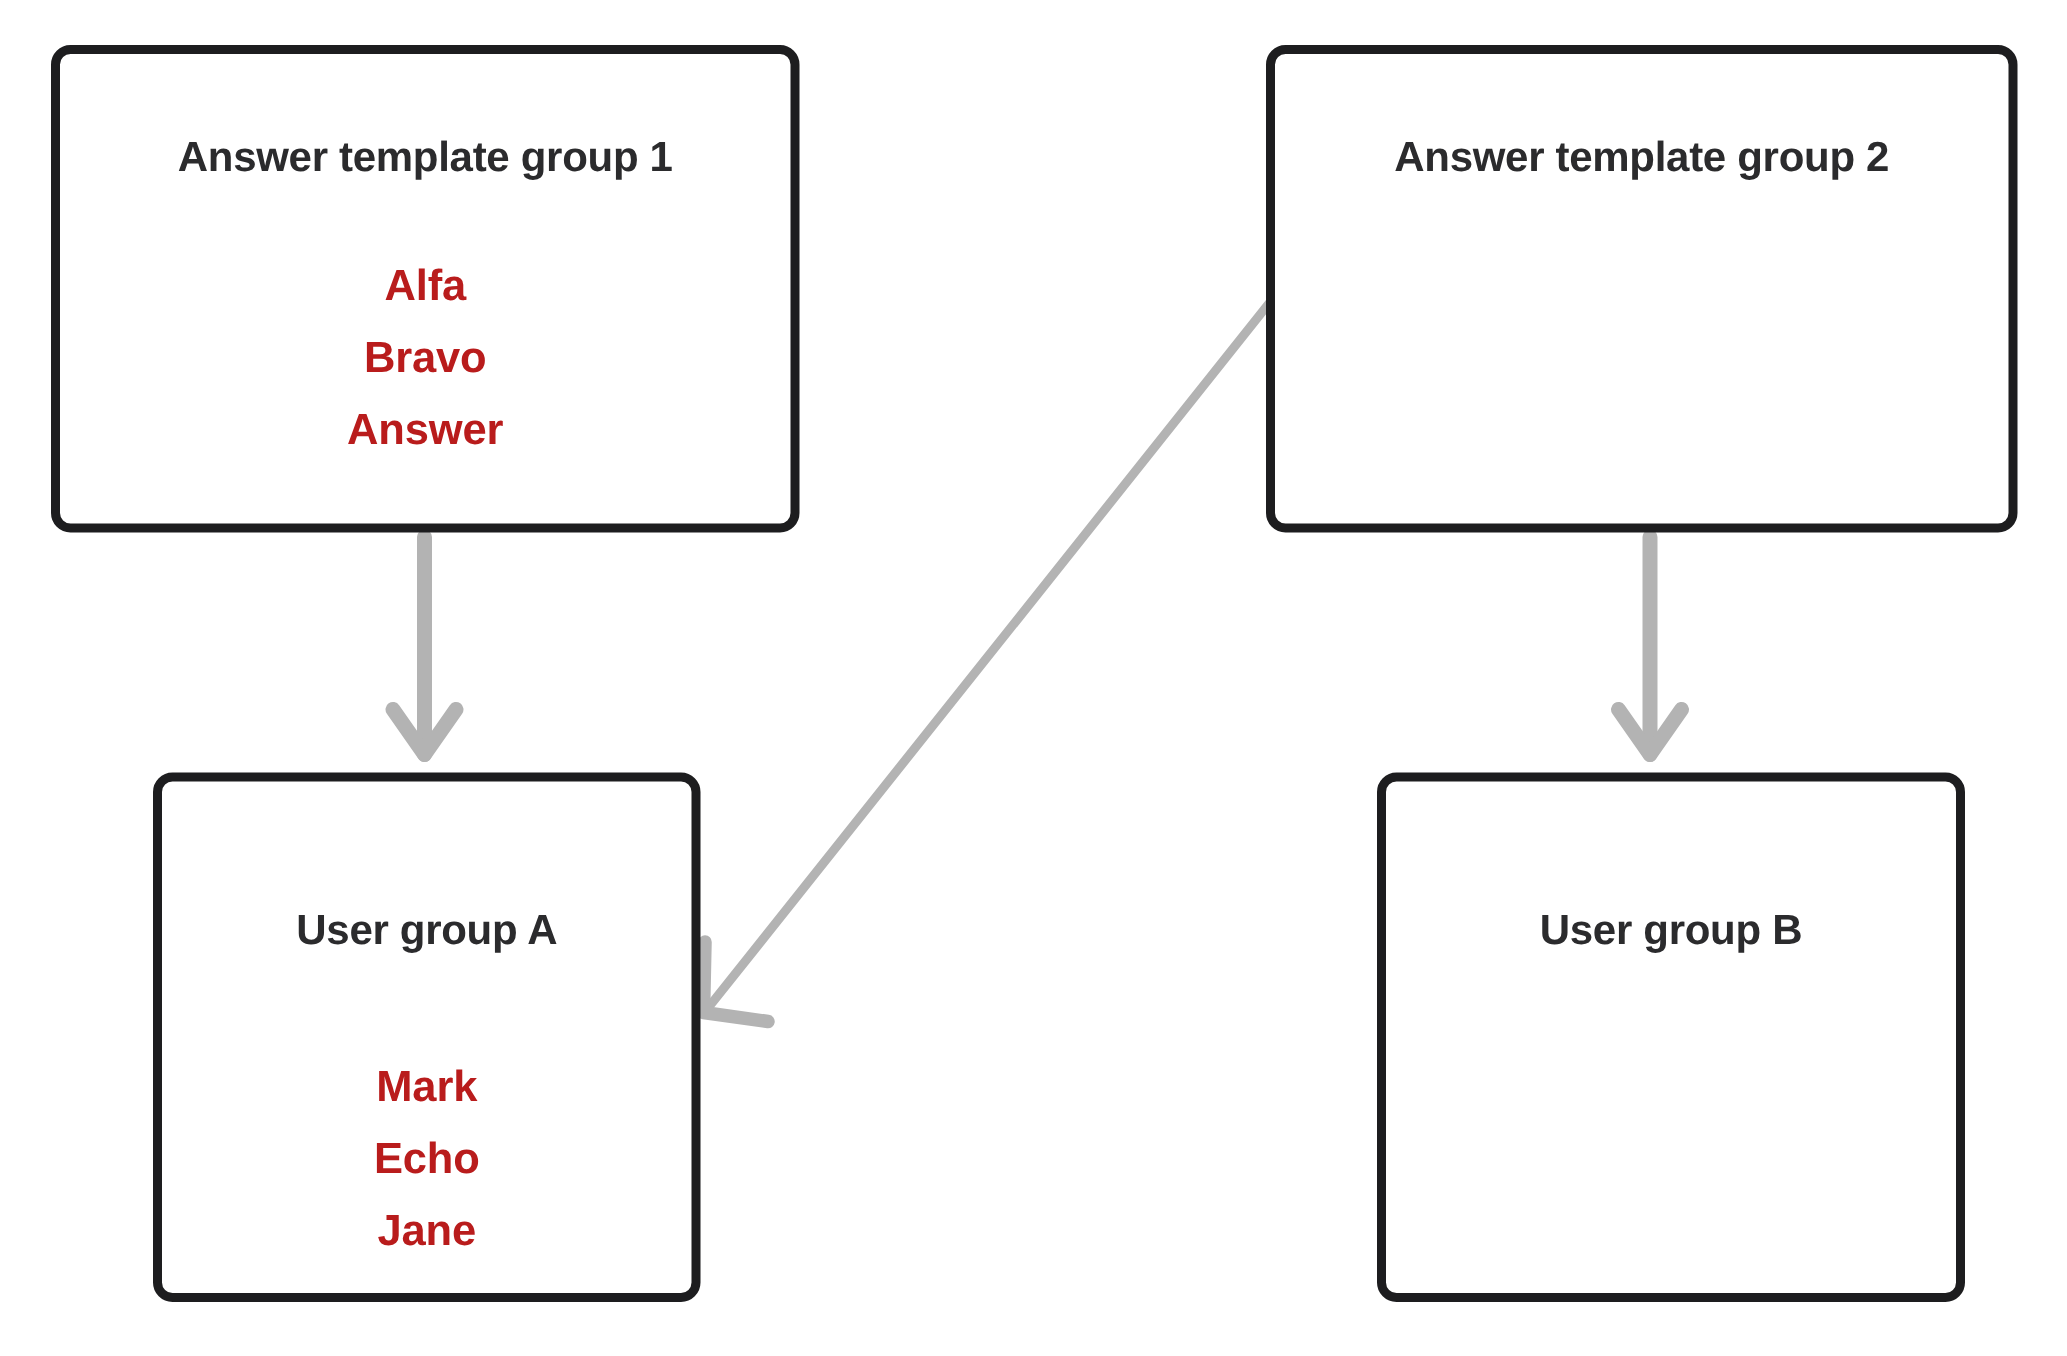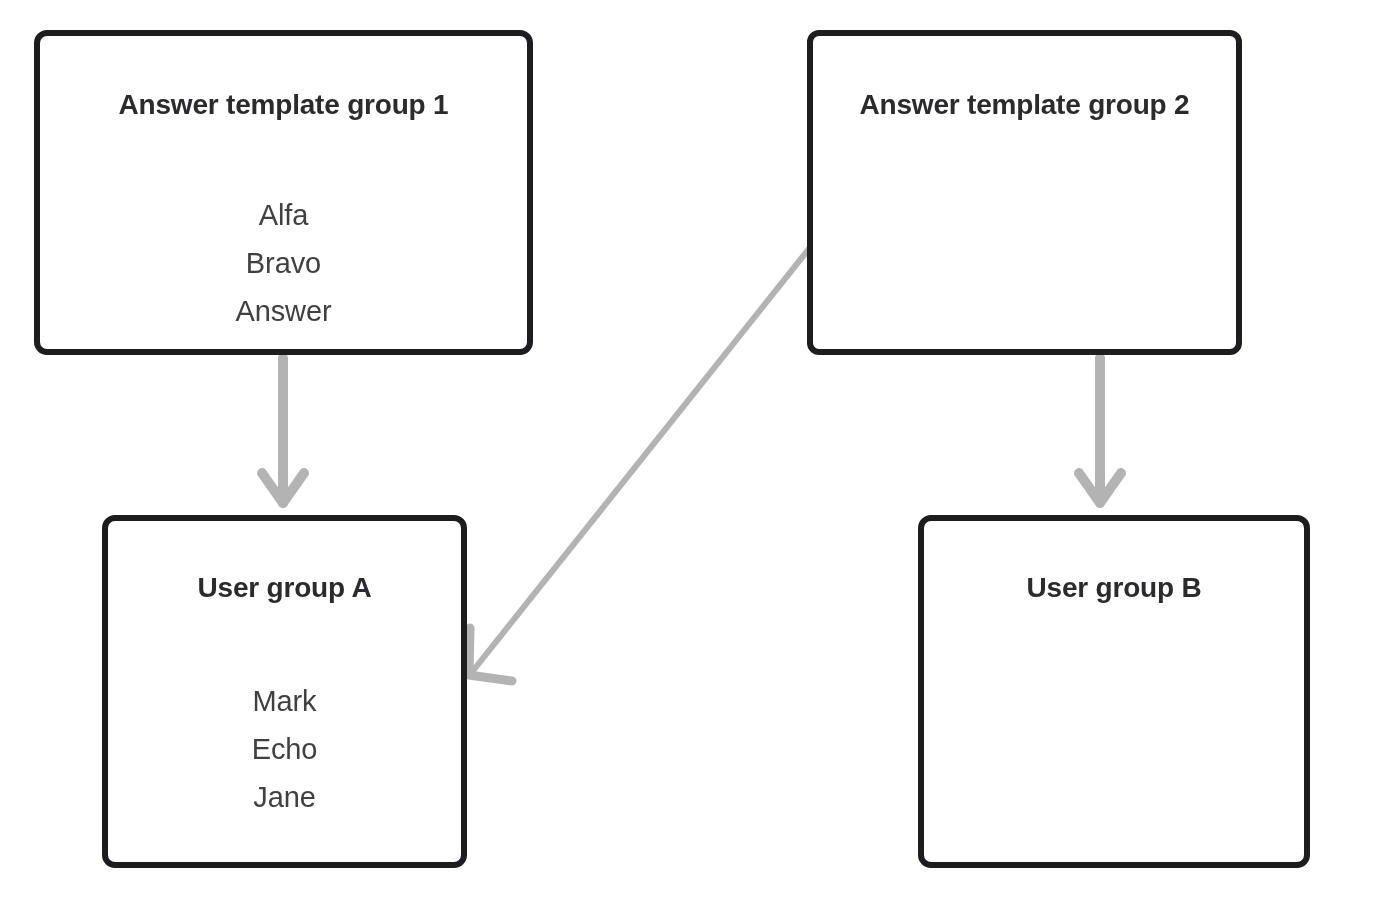--- a/index.html
+++ b/index.html
@@ -30,68 +30,67 @@
   .node {
     position: absolute;
     box-sizing: border-box;
     background: #ffffff;
     border: 6px solid #1d1d1f;
     border-radius: 13px;
     display: flex;
     flex-direction: column;
     align-items: center;
     z-index: 2;
-    gap: 24px;
   }
   .node-title {
     font-weight: bold;
     font-size: 28px;
     line-height: 34px;
     color: #2b2b2d;
     text-align: center;
     letter-spacing: -0.2px;
     white-space: nowrap;
   }
   .node-members {
     display: flex;
     flex-direction: column;
     align-items: center;
   }
   .member {
-    font-weight: normal;
+    font-weight: bold;
     font-size: 29px;
     line-height: 48px;
-    color: #404040;
+    color: #b91c1c;
     text-align: right;
     letter-spacing: -0.1px;
     white-space: nowrap;
   }
 
   
   #node-template-1 {
     left: 34px;  top: 30px;  width: 499px;  height: 325px;
   }
   #node-template-2 {
-    left: 807px; top: 30px;  width: 435px;  height: 325px; border-radius: 12px;
+    left: 844px; top: 30px;  width: 501px;  height: 325px;
   }
   #node-template-1 .node-title,
   #node-template-2 .node-title { margin-top: 52px; }
   #node-template-1 .node-members,
   #node-template-2 .node-members { margin-top: 45px; }
 
   #node-user-a {
     left: 102px; top: 515px; width: 365px; height: 353px;
   }
   #node-user-b {
     left: 918px; top: 515px; width: 392px; height: 353px;
   }
   #node-user-a .node-title,
-  #node-user-b .node-title { margin-top: 50px; }
+  #node-user-b .node-title { margin-top: 82px; }
   #node-user-a .node-members,
-  #node-user-b .node-members { margin-top: 48px; }
+  #node-user-b .node-members { margin-top: 64px; }
 </style>
 </head>
 <body>
 
 <div id="canvas">
 
   <svg class="edges" viewBox="0 0 1378 904" width="1378" height="904" xmlns="http://www.w3.org/2000/svg">
 
     <g>
       <line x1="283" y1="358" x2="283" y2="503" stroke="#b3b3b3" stroke-width="10" stroke-linecap="round"></line>

